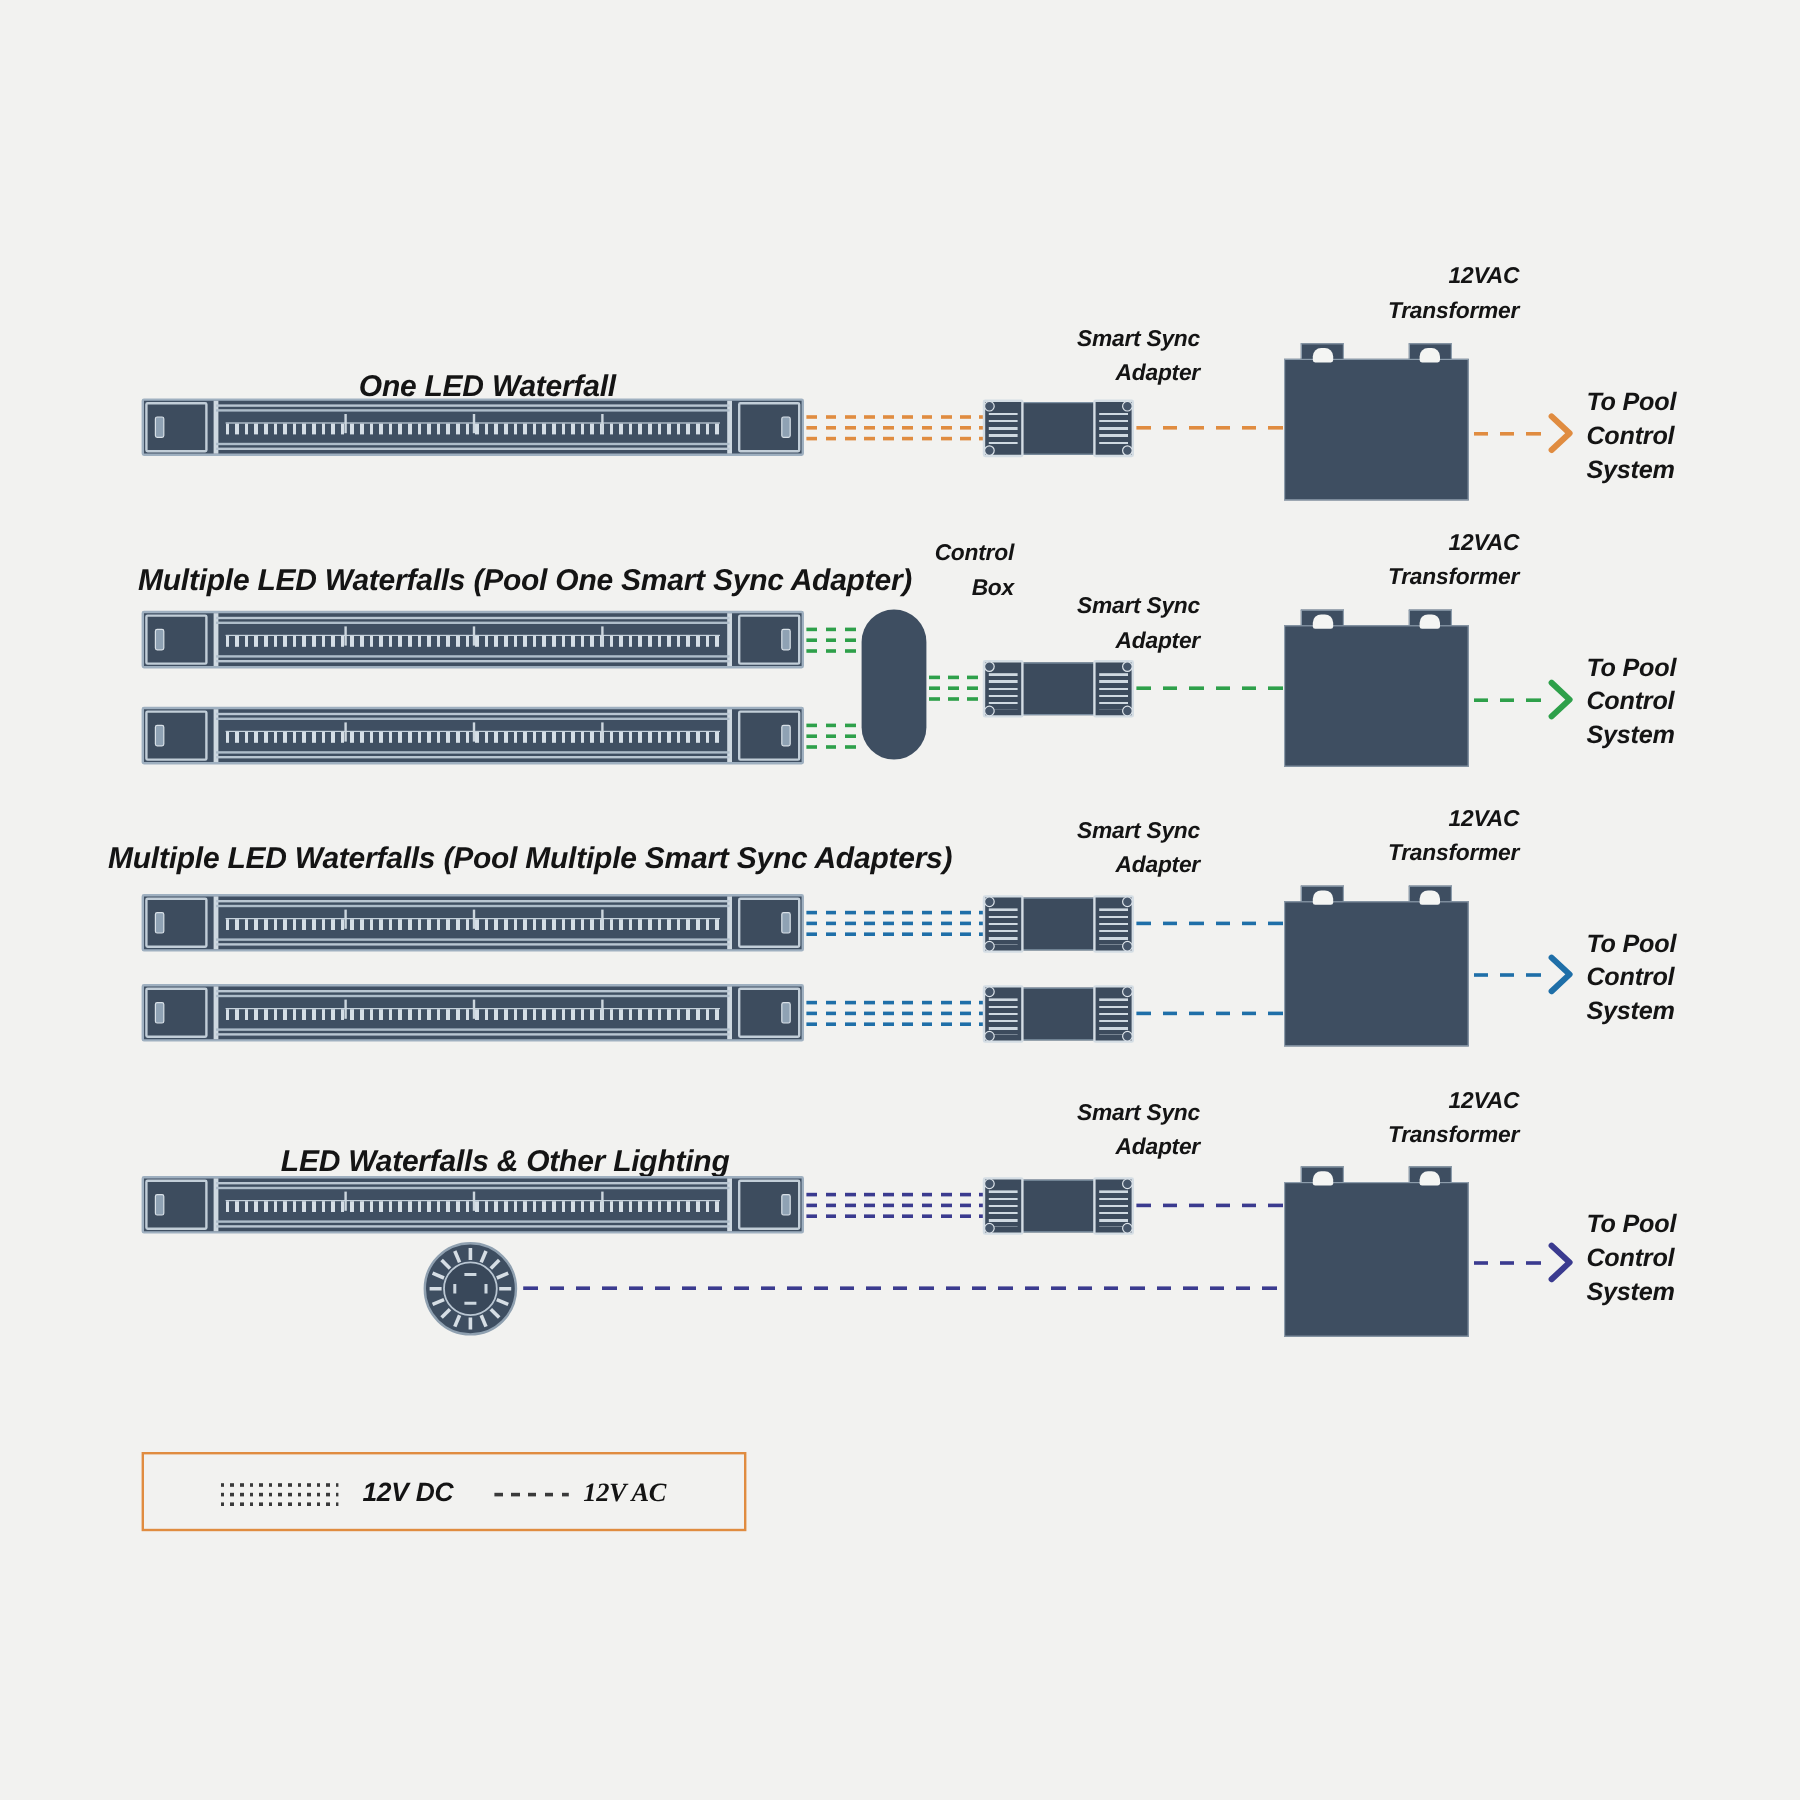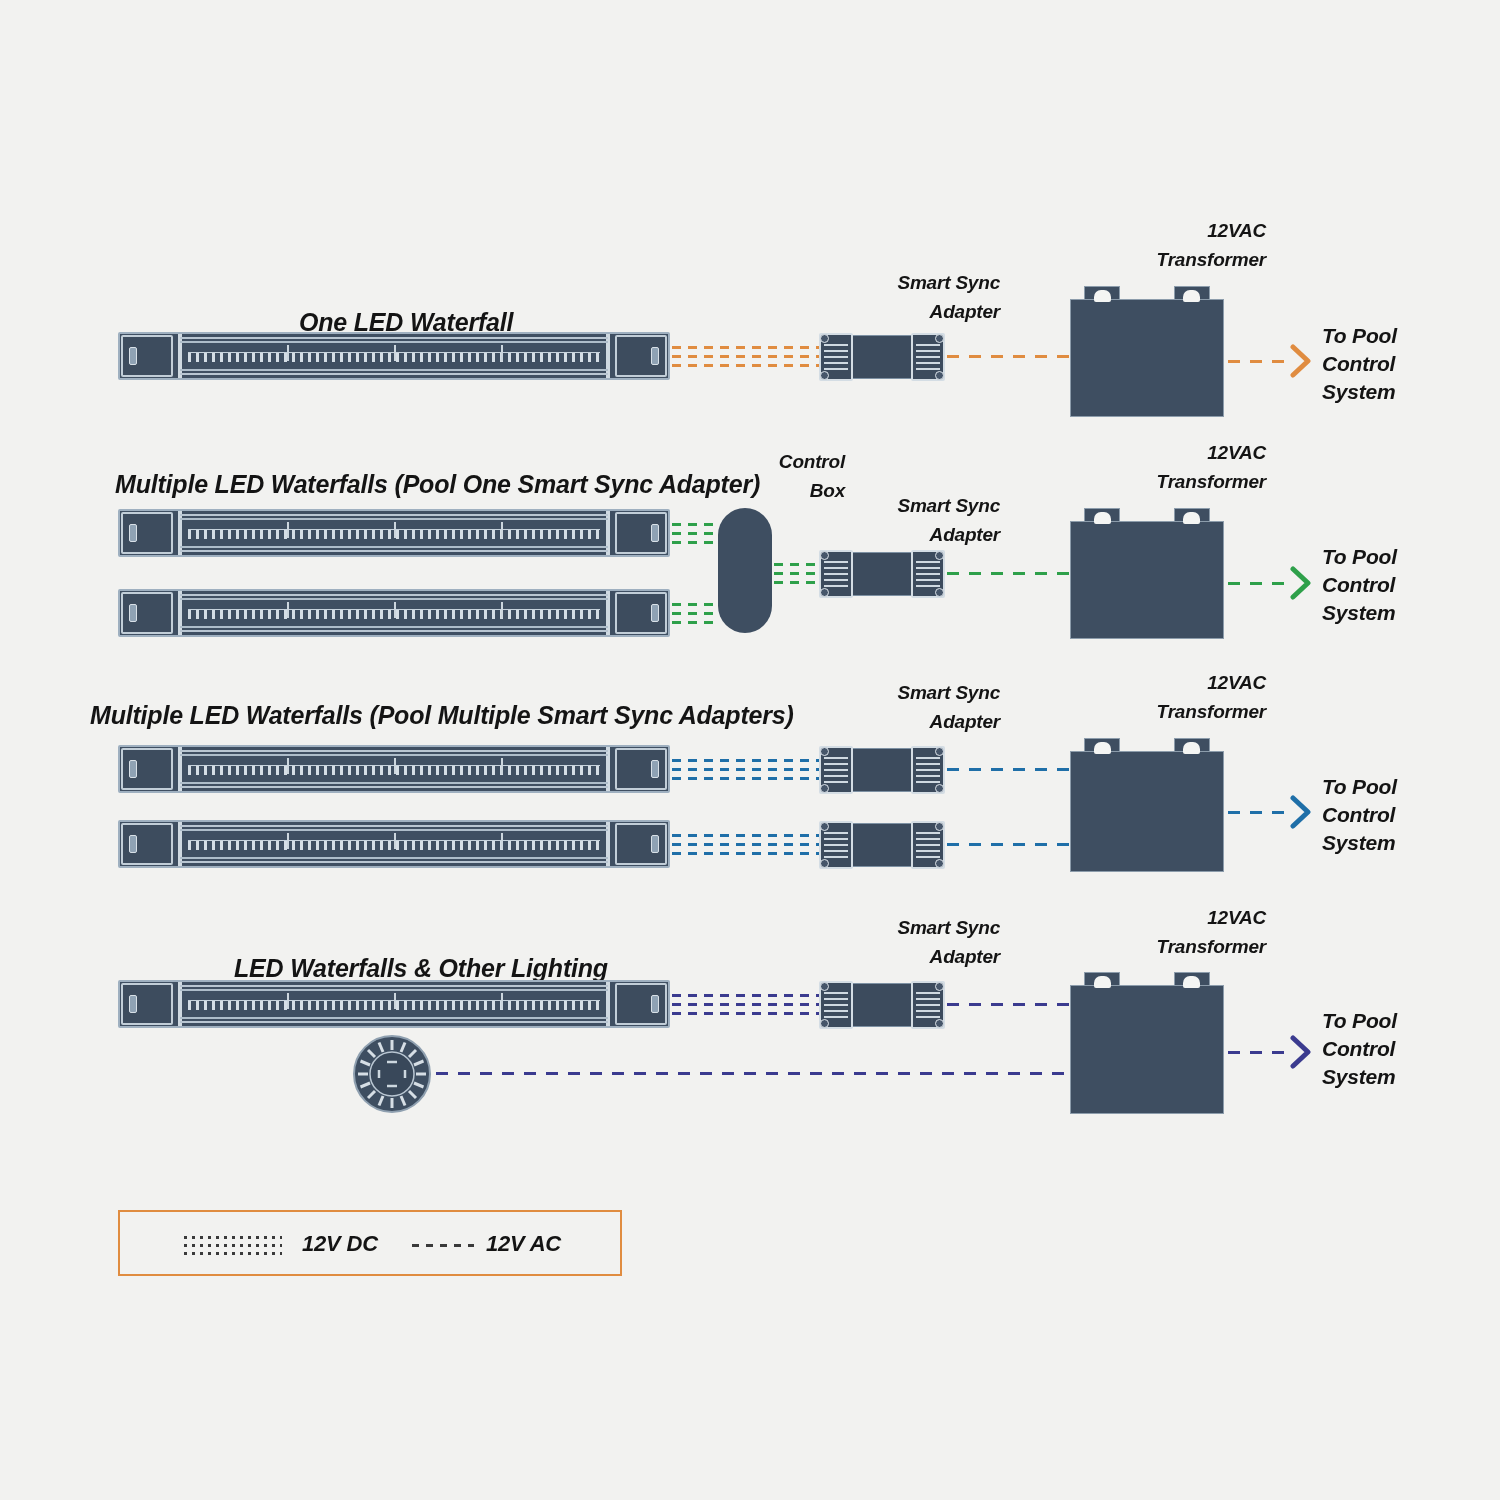--- a/index.html
+++ b/index.html
@@ -681,16 +681,16 @@
 
   <div id="legend-box">
     <div class="legend-swatch-dc" style="left:64px; top:24px;">
       <i></i>
         <i></i>
         <i></i>
     </div>
     <div class="lbl legend-label" style="left:182px; top:19px;">12V DC</div>
 
     <div class="legend-swatch-ac" style="left:292px; top:32px;"></div>
-    <div class="lbl legend-label" style="left:366px; top:19px;">12V AC</div>
+    <div class="lbl legend-label" style="left:366px; top:19px;font-family:Liberation Serif, serif;">12V AC</div>
   </div>
 
 </div>
 
 </body></html>

